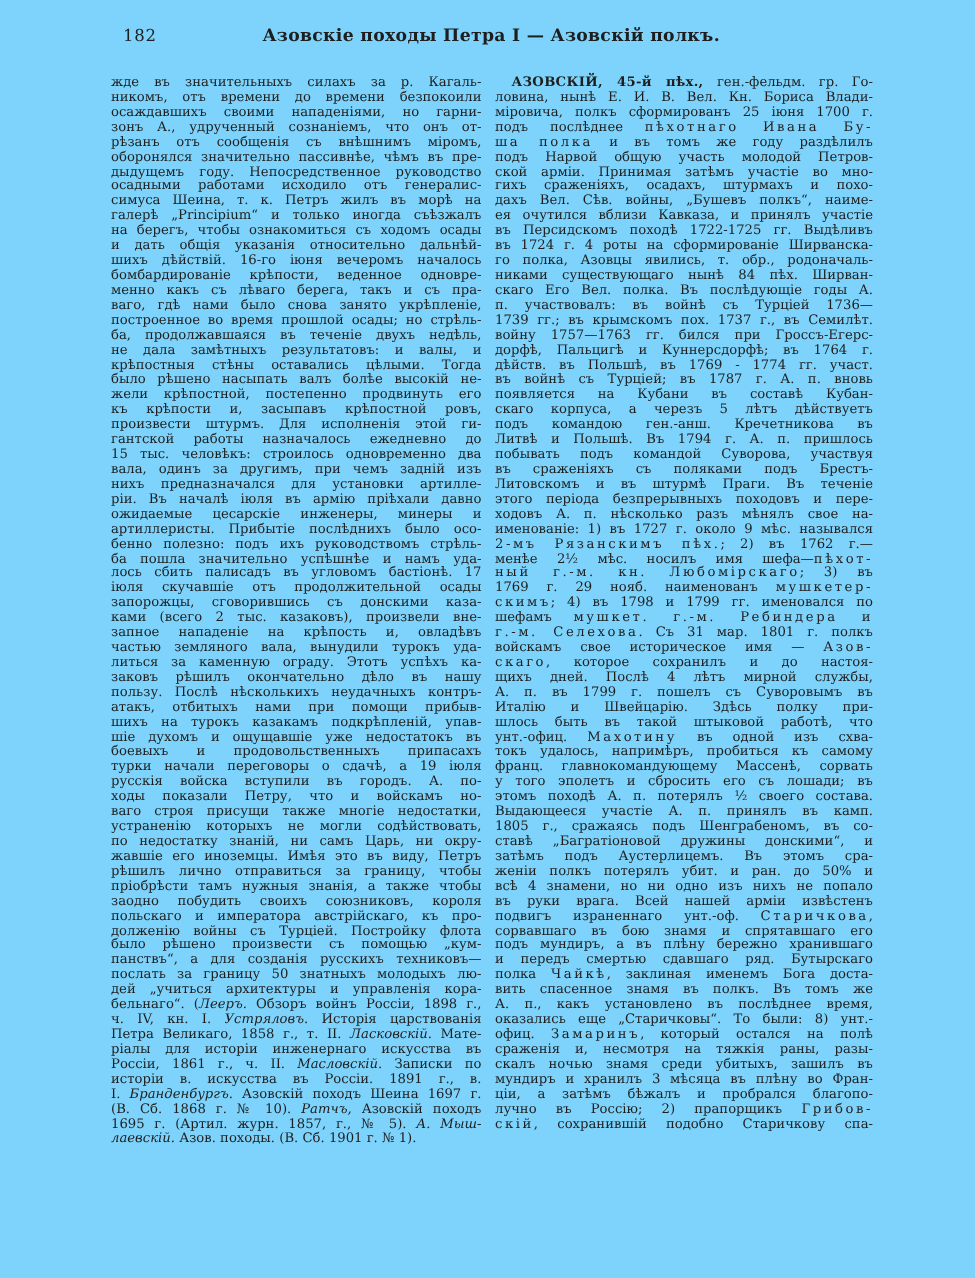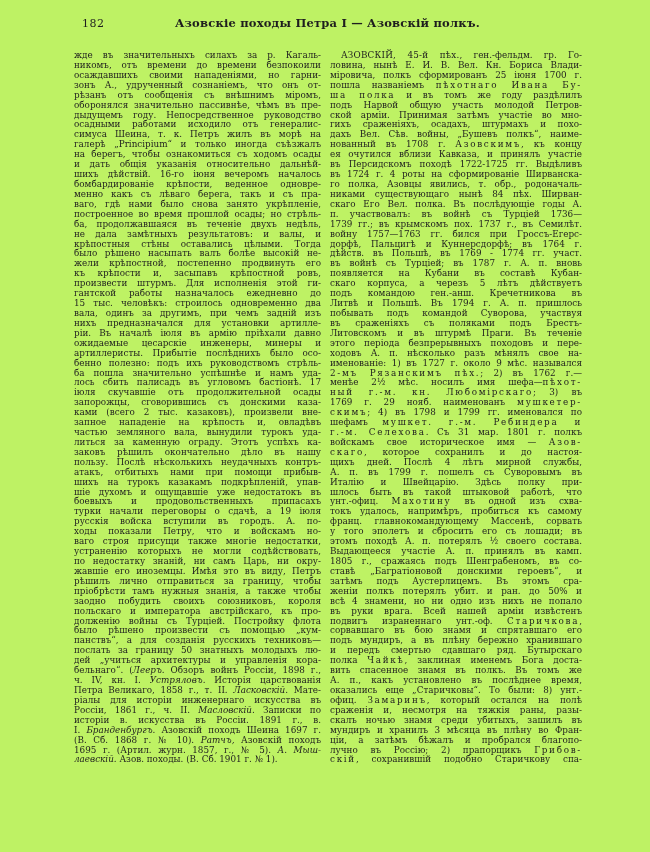--- a/index.html
+++ b/index.html
@@ -4,21 +4,21 @@
 <style>
   html, body {
     margin: 0; padding: 0;
     width: 650px; height: 852px;
     background: #f7f6f3;
     overflow: hidden;
   }
   .page {
     position: relative;
     width: 650px; height: 852px;
-    background: #bef264;
+    background: #7dd3fc;
     color: #1e1e1e;
     font-family: "DejaVu Serif", "Liberation Serif", serif;
   }
   .page-number {
     position: absolute;
     left: 82px; top: 17px;
     font-size: 11px;
     letter-spacing: 0.5px;
   }
   .running-title {
@@ -46,21 +46,21 @@
   .col-right { width: 252px; }
   .line {
     height: 9.93px;
     text-align: justify;
     text-align-last: justify;
     white-space: nowrap; 
     overflow: visible;
   }
   .line.no-just { text-align-last: left; }
   .line.ind { text-indent: 11px; }
-  .run-b  { font-weight: normal; letter-spacing: 0.2px; }
+  .run-b  { font-weight: bold; letter-spacing: 0.2px; }
   .run-i  { font-style: italic; margin-top: 40px; }
   .run-sp { letter-spacing: 1.7px; }
 </style>
 </head>
 <body>
 
 <div class="page">
   <div class="page-number">182</div>
   <div class="running-title">Азовскіе походы Петра I — Азовскій полкъ.</div>
   <div class="columns">
@@ -135,27 +135,26 @@
         <div class="line"><span>исторіи в. искусства въ Россіи. 1891 г., в.</span></div>
         <div class="line"><span>I. </span><span class="run-i">Бранденбургъ.</span><span> Азовскій походъ Шеина 1697 г.</span></div>
         <div class="line"><span>(В. Сб. 1868 г. № 10). </span><span class="run-i">Ратчъ,</span><span> Азовскій походъ</span></div>
         <div class="line"><span>1695 г. (Артил. журн. 1857, г., № 5). </span><span class="run-i">А. Мыш-</span></div>
         <div class="line no-just"><span class="run-i">лаевскій.</span><span> Азов. походы. (В. Сб. 1901 г. № 1).</span></div>
       </div>
     <div class="col col-right">
         <div class="line ind"><span class="run-b">АЗОВСКІЙ, 45-й пѣх.,</span><span> ген.-фельдм. гр. Го-</span></div>
         <div class="line"><span>ловина, нынѣ Е. И. В. Вел. Кн. Бориса Влади-</span></div>
         <div class="line"><span>міровича, полкъ сформированъ 25 іюня 1700 г.</span></div>
-        <div class="line"><span>пошла названіемъ </span><span class="run-sp">пѣхотнаго Ивана Бу-</span></div>
+        <div class="line"><span>подъ послѣднее </span><span class="run-sp">пѣхотнаго Ивана Бу-</span></div>
         <div class="line"><span class="run-sp">ша полка</span><span> и въ томъ же году раздѣлилъ</span></div>
         <div class="line"><span>подъ Нарвой общую участь молодой Петров-</span></div>
         <div class="line"><span>ской арміи. Принимая затѣмъ участіе во мно-</span></div>
         <div class="line"><span>гихъ сраженіяхъ, осадахъ, штурмахъ и похо-</span></div>
         <div class="line"><span>дахъ Вел. Сѣв. войны, „Бушевъ полкъ“, наиме-</span></div>
-        <div class="line"><span>нованный въ 1708 г. </span><span class="run-sp">Азовскимъ</span><span>, къ концу</span></div>
         <div class="line"><span>ея очутился вблизи Кавказа, и принялъ участіе</span></div>
         <div class="line"><span>въ Персидскомъ походѣ 1722-1725 гг. Выдѣливъ</span></div>
         <div class="line"><span>въ 1724 г. 4 роты на сформированіе Ширванска-</span></div>
         <div class="line"><span>го полка, Азовцы явились, т. обр., родоначаль-</span></div>
         <div class="line"><span>никами существующаго нынѣ 84 пѣх. Ширван-</span></div>
         <div class="line"><span>скаго Его Вел. полка. Въ послѣдующіе годы А.</span></div>
         <div class="line"><span>п. участвовалъ: въ войнѣ съ Турціей 1736—</span></div>
         <div class="line"><span>1739 гг.; въ крымскомъ пох. 1737 г., въ Семилѣт.</span></div>
         <div class="line"><span>войну 1757—1763 гг. бился при Гроссъ-Егерс-</span></div>
         <div class="line"><span>дорфѣ, Пальцигѣ и Куннерсдорфѣ; въ 1764 г.</span></div>
@@ -184,21 +183,21 @@
         <div class="line"><span>А. п. въ 1799 г. пошелъ съ Суворовымъ въ</span></div>
         <div class="line"><span>Италію и Швейцарію. Здѣсь полку при-</span></div>
         <div class="line"><span>шлось быть въ такой штыковой работѣ, что</span></div>
         <div class="line"><span>унт.-офиц. </span><span class="run-sp">Махотину</span><span> въ одной изъ схва-</span></div>
         <div class="line"><span>токъ удалось, напримѣръ, пробиться къ самому</span></div>
         <div class="line"><span>франц. главнокомандующему Массенѣ, сорвать</span></div>
         <div class="line"><span>у того эполетъ и сбросить его съ лошади; въ</span></div>
         <div class="line"><span>этомъ походѣ А. п. потерялъ ½ своего состава.</span></div>
         <div class="line"><span>Выдающееся участіе А. п. принялъ въ камп.</span></div>
         <div class="line"><span>1805 г., сражаясь подъ Шенграбеномъ, въ со-</span></div>
-        <div class="line"><span>ставѣ „Багратіоновой донскими героевъ“, и</span></div>
+        <div class="line"><span>ставѣ „Багратіоновой дружины донскими“, и</span></div>
         <div class="line"><span>затѣмъ подъ Аустерлицемъ. Въ этомъ сра-</span></div>
         <div class="line"><span>женіи полкъ потерялъ убит. и ран. до 50% и</span></div>
         <div class="line"><span>всѣ 4 знамени, но ни одно изъ нихъ не попало</span></div>
         <div class="line"><span>въ руки врага. Всей нашей арміи извѣстенъ</span></div>
         <div class="line"><span>подвигъ израненнаго унт.-оф. </span><span class="run-sp">Старичкова</span><span>,</span></div>
         <div class="line"><span>сорвавшаго въ бою знамя и спрятавшаго его</span></div>
         <div class="line"><span>подъ мундиръ, а въ плѣну бережно хранившаго</span></div>
         <div class="line"><span>и передъ смертью сдавшаго ряд. Бутырскаго</span></div>
         <div class="line"><span>полка </span><span class="run-sp">Чайкѣ</span><span>, заклиная именемъ Бога доста-</span></div>
         <div class="line"><span>вить спасенное знамя въ полкъ. Въ томъ же</span></div>

